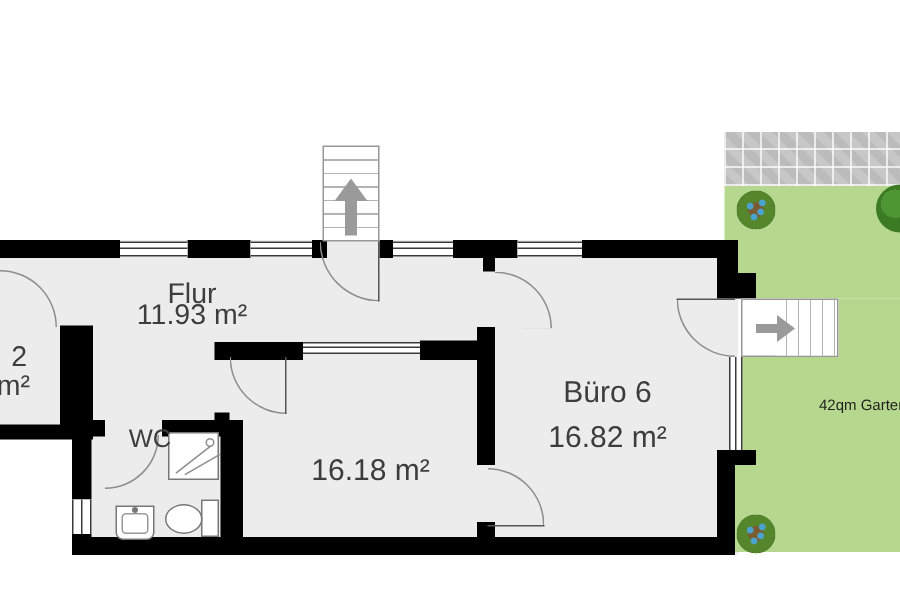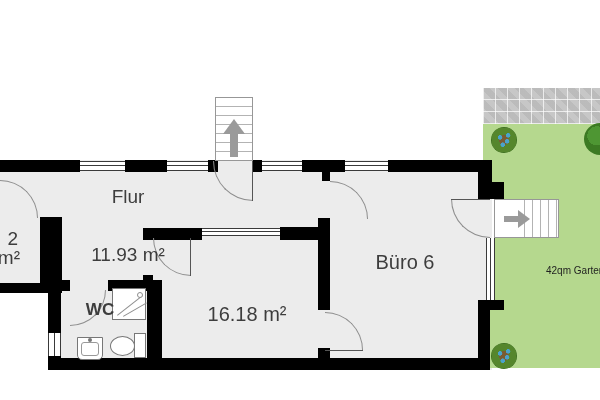--- a/index.html
+++ b/index.html
@@ -135,20 +135,21 @@
     <div class="head" style="left:24px;top:3px;width:6px;height:6px;"></div>
   </div>
   <div class="fixture" style="left:77px;top:337px;width:26px;height:23px;border-radius:0 0 5px 5px;">
     <div style="left:3px;top:4px;width:18px;height:14px;border:1px solid #999;border-radius:3px;background:#fff;"></div>
     <div style="left:10px;top:0;width:4px;height:4px;background:#777;border-radius:50%;"></div>
   </div>
   <div class="fixture" style="left:134px;top:333px;width:12px;height:25px;"></div>
   <div class="fixture" style="left:110px;top:336px;width:25px;height:20px;border-radius:50%;"></div>
 
   <div class="lbl fs19" style="left:128px;top:187px;text-align:right;">Flur</div>
-  <div class="lbl fs19" style="left:128px;top:201px;margin-top:44px;">11.93 m²</div>
+  <div class="lbl fs19" style="left:128px;top:201px;">11.93 m²</div>
   <div class="lbl fs20" style="left:247px;top:304px;">16.18 m²</div>
   <div class="lbl fs20" style="left:405px;top:252px;">Büro 6</div>
-  <div class="lbl fs17" style="left:100px;top:301px;font-weight:bold;">WC</div>
+  <div class="lbl fs20" style="left:405px;top:282px;">16.82 m²</div>
+  <div class="lbl fs17" style="left:100px;top:284px;">WC</div>
   <div class="lbl-r fs19" style="left:-82px;top:229px;width:100px;">2</div>
   <div class="lbl-r fs19" style="left:-80px;top:248px;width:100px;">m²</div>
 
 </div>
 
 </body></html>

